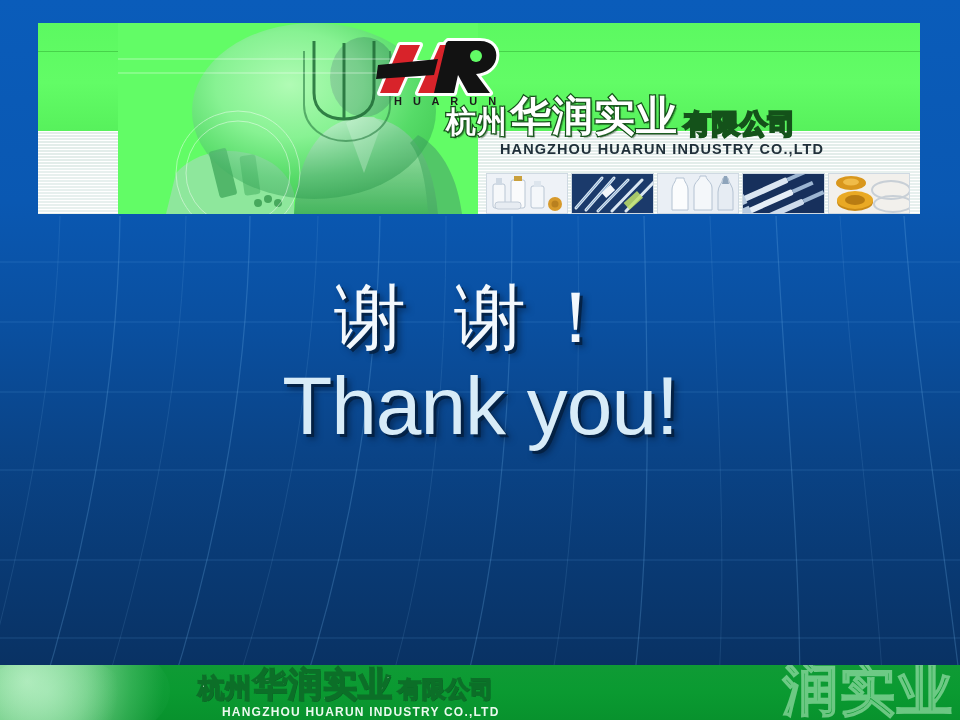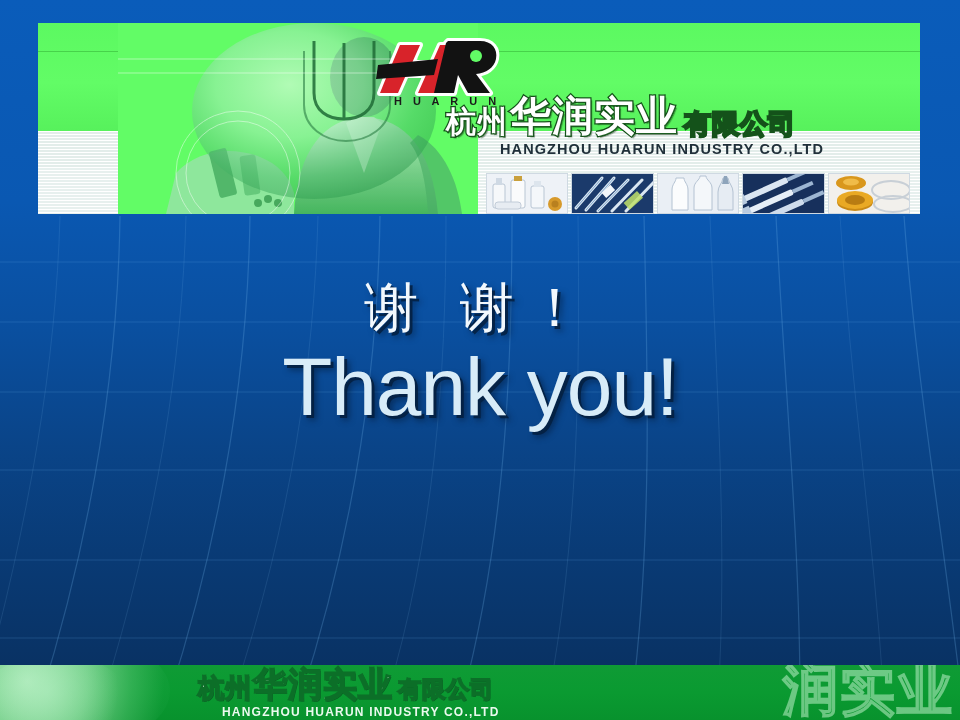--- a/index.html
+++ b/index.html
@@ -129,22 +129,22 @@
   }
   .prod svg { display:block; }
 
   
   .main-text {
     position:absolute;
     left:0; top:280px; width:960px;
     text-align:center;
   }
   .line-cn {
-    font-family:Liberation Serif, serif;
-    font-size:54px;
+    font-family:Liberation Sans, sans-serif;
+    font-size:72px;
     line-height:1.05;
     color:#f2f8fd;
     letter-spacing:14px;
     text-shadow:
       3px 3px 0 rgba(4,30,62,.85),
       5px 5px 6px rgba(3,22,48,.55);
   }
   .line-en {
     margin-top:4px;
     font-family:"Liberation Sans", sans-serif;

